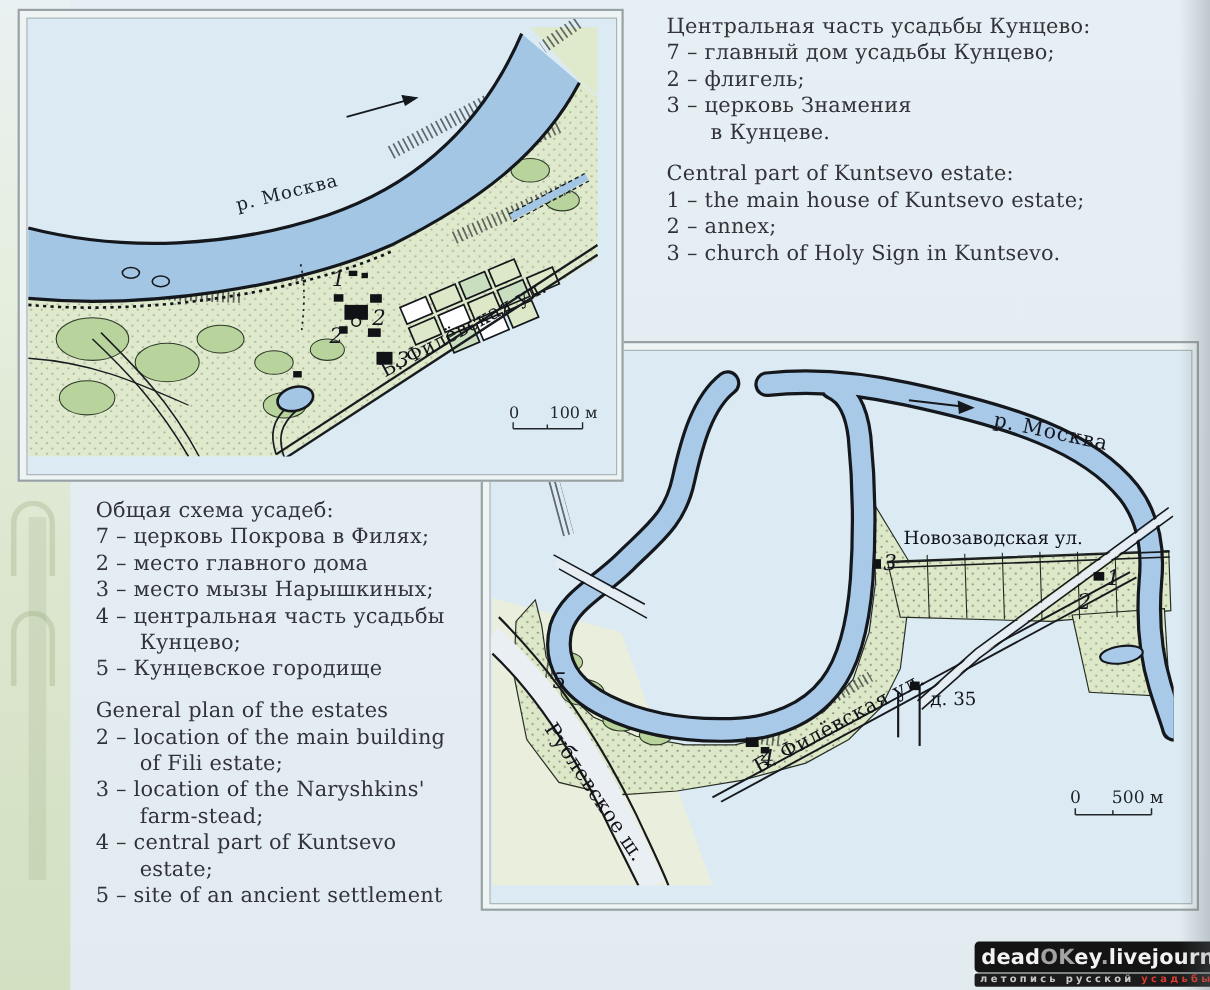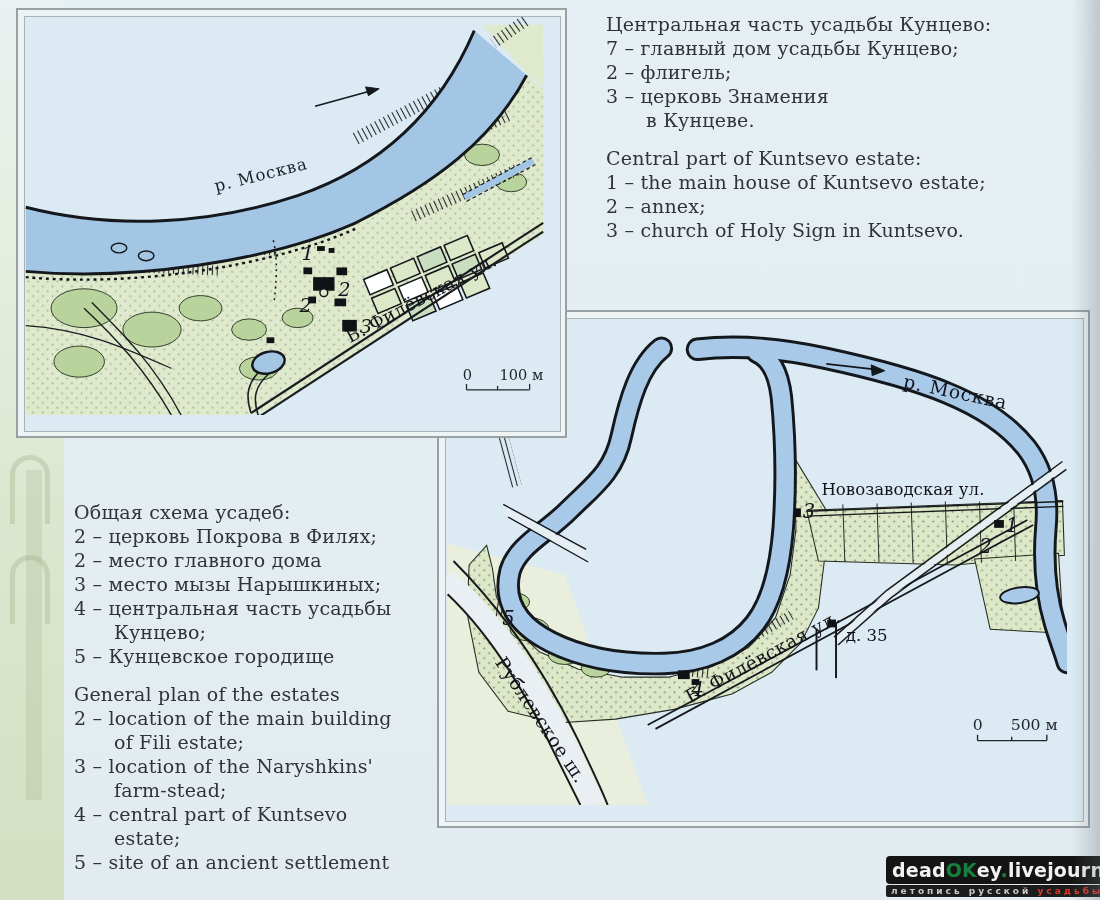--- a/index.html
+++ b/index.html
@@ -17,27 +17,27 @@
   .panel-inner{width:100%;height:100%;border:1px solid #a9b2b4;background:#dcebf3;overflow:hidden;}
   .panel1{left:16px;top:8px;width:535px;height:414px;z-index:2;}
   .panel2{left:437px;top:310px;width:637px;height:502px;z-index:1;}
   svg{display:block;}
   
   .legend{position:absolute;z-index:3;color:#32323a;}
   .legend .lg{font:19px/24px "DejaVu Serif", serif;letter-spacing:.2px;white-space:nowrap;}
   .legend .ind{padding-left:40px;}
   .legend .gap{height:14px;}
   .legend-right{left:606px;top:12px;width:490px;}
-  .legend-left{left:74px;top:452px;width:400px;margin-top:48px;}
+  .legend-left{left:87px;top:452px;width:400px;}
   
   .wm{position:absolute;left:886px;top:856px;z-index:4;font-family:"DejaVu Sans",sans-serif;}
   .wm-main{display:inline-flex;align-items:stretch;}
   .wm-box{background:#141414;color:#f2f2f2;font-weight:bold;font-size:19px;line-height:26px;
           padding:1px 4px 1px 6px;border-radius:4px 0 0 4px;letter-spacing:.2px;}
-  .wm-red{color:#15803d;}
+  .wm-red{color:#a3a3a3;}
   .wm-sub{margin-top:1px;background:#1c1c1c;border-radius:2px;padding:1px 5px;
           font-size:9px;font-weight:bold;letter-spacing:3px;color:#c9c9c9;white-space:nowrap;}
   .wm-sub .wm-red2{color:#d93a2e;}
   
   .right-shade{position:absolute;right:0;top:0;width:28px;height:900px;z-index:5;pointer-events:none;
           background:linear-gradient(90deg,rgba(100,110,114,0) 0%,rgba(100,110,114,.30) 100%);}
   text{font-family:"DejaVu Serif", serif;}
   .num{font-style:italic;}
 </style>
 </head>
@@ -297,21 +297,21 @@
     <div class="lg ind">в Кунцеве.</div>
     <div class="gap"></div>
     <div class="lg">Central part of Kuntsevo estate:</div>
     <div class="lg">1 – the main house of Kuntsevo estate;</div>
     <div class="lg">2 – annex;</div>
     <div class="lg">3 – church of Holy Sign in Kuntsevo.</div>
   </div>
 
   <div class="legend legend-left">
     <div class="lg">Общая схема усадеб:</div>
-    <div class="lg">2 – церковь Покрова в Филях;</div>
+    <div class="lg">7 – церковь Покрова в Филях;</div>
     <div class="lg">2 – место главного дома</div>
     <div class="lg">3 – место мызы Нарышкиных;</div>
     <div class="lg">4 – центральная часть усадьбы</div>
     <div class="lg ind">Кунцево;</div>
     <div class="lg">5 – Кунцевское городище</div>
     <div class="gap"></div>
     <div class="lg">General plan of the estates</div>
     <div class="lg">2 – location of the main building</div>
     <div class="lg ind">of Fili estate;</div>
     <div class="lg">3 – location of the Naryshkins'</div>

